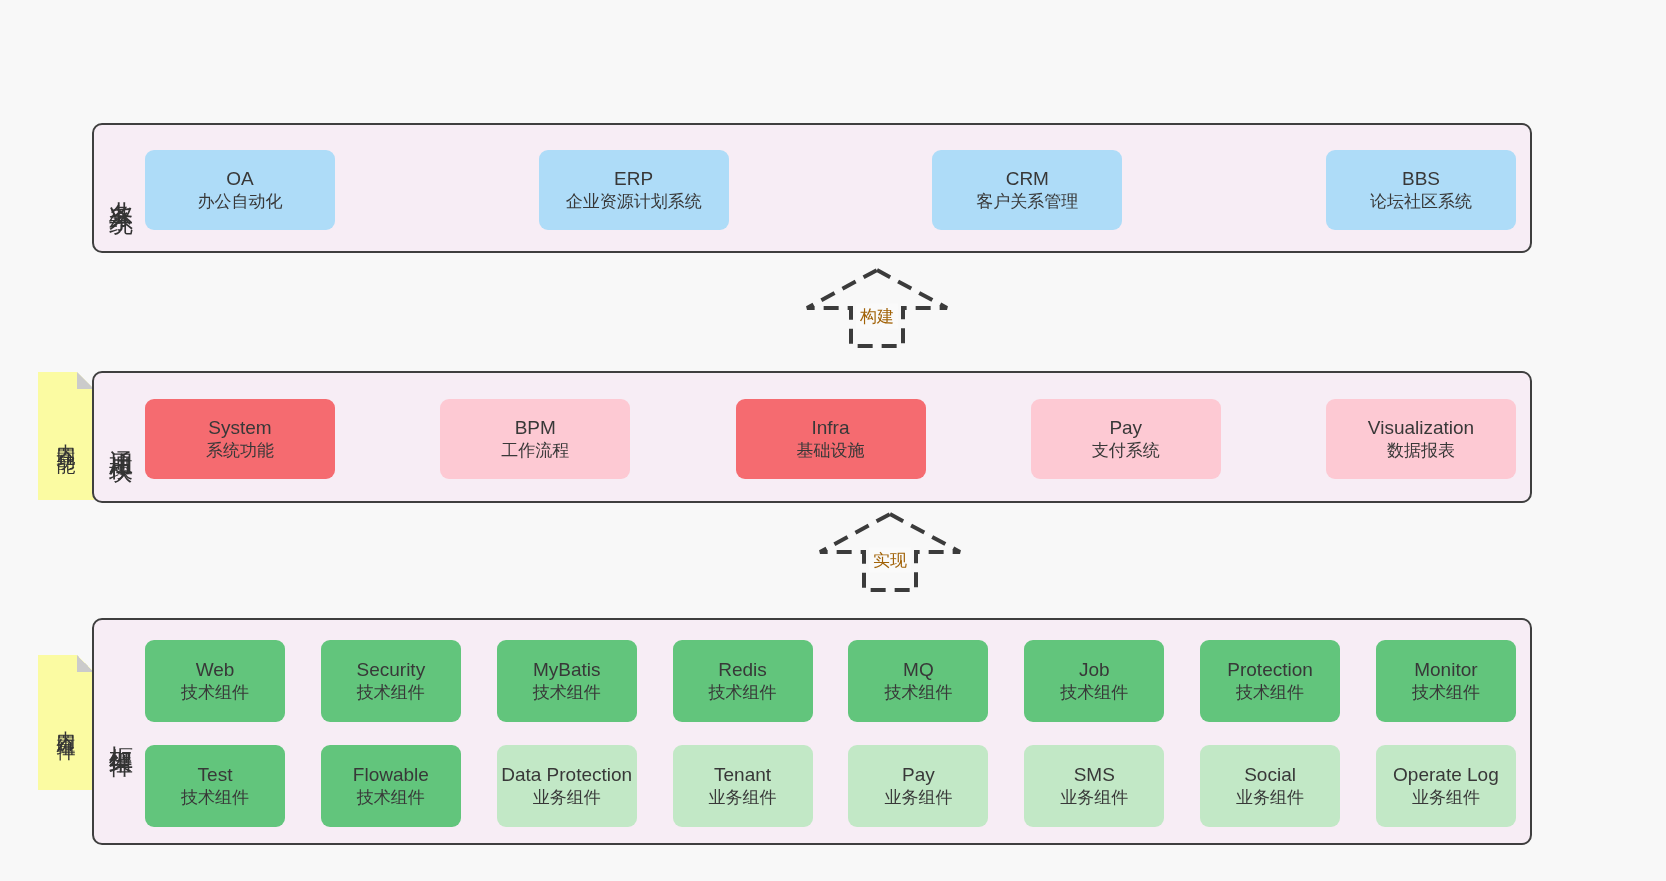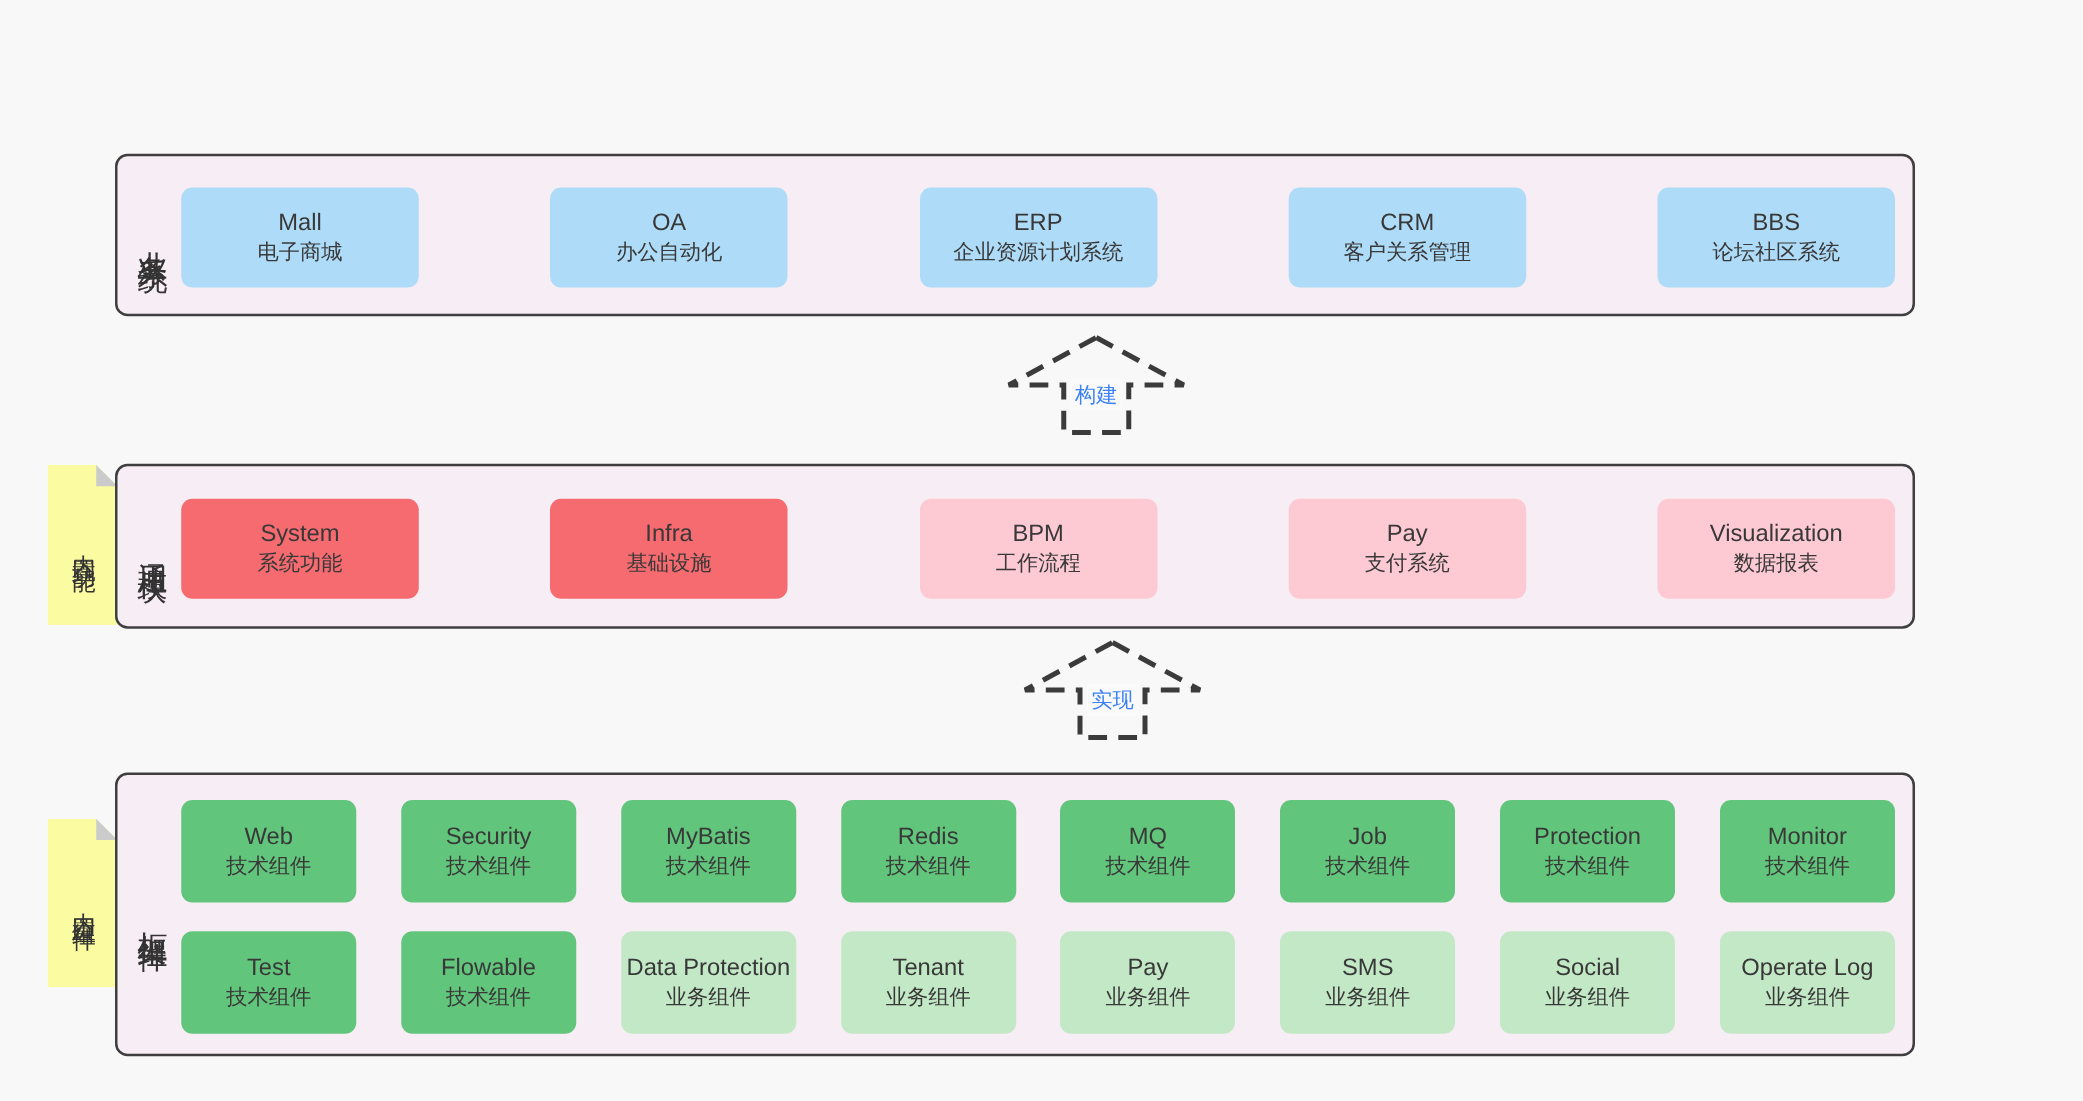--- a/index.html
+++ b/index.html
@@ -32,43 +32,39 @@
   .note-fold{position:absolute;top:0;right:0;width:17px;height:17px;
              background:linear-gradient(to bottom left,rgba(0,0,0,0) 50%,#cbcbcb 50%);}
   .note-label{position:absolute;left:50%;top:50%;transform:translate(-50%,-50%);
               writing-mode:vertical-rl;text-orientation:upright;font-size:19px;
               letter-spacing:4px;color:#333;white-space:nowrap;}
 
   
   .arrow{position:absolute;width:150px;height:84px;z-index:0;}
   .arrow svg{display:block;}
   .arrow-label{position:absolute;left:50%;top:50px;transform:translate(-50%,-50%);
-               background:#fafafa;padding:1px 4px;font-size:17px;color:#3b82f6;white-space:nowrap;}
+               background:#fafafa;padding:1px 4px;font-size:17px;color:#a16207;white-space:nowrap;}
 </style>
 </head>
 <body>
 
 <div class="canvas">
 
   <div class="note" style="top:372px;height:128px;">
     <div class="note-fold"></div>
     <div class="note-label">内置功能</div>
   </div>
   <div class="note" style="top:655px;height:135px;">
     <div class="note-fold"></div>
     <div class="note-label">内置组件</div>
   </div>
 
   <section class="panel" style="top:123px;height:130px;">
     <div class="panel-label">业务系统</div>
     <div class="box-row wide" style="top:25px;">
-      <div class="box blue">
-        <div class="en">Mall</div>
-        <div class="cn">电子商城</div>
-      </div>
       <div class="box blue">
         <div class="en">OA</div>
         <div class="cn">办公自动化</div>
       </div>
       <div class="box blue">
         <div class="en">ERP</div>
         <div class="cn">企业资源计划系统</div>
       </div>
       <div class="box blue">
         <div class="en">CRM</div>
@@ -88,27 +84,27 @@
     <span class="arrow-label">构建</span>
   </div>
 
   <section class="panel" style="top:371px;height:132px;padding-left:20px;">
     <div class="panel-label">通用模块</div>
     <div class="box-row wide" style="top:26px;">
       <div class="box red">
         <div class="en">System</div>
         <div class="cn">系统功能</div>
       </div>
+      <div class="box pink">
+        <div class="en">BPM</div>
+        <div class="cn">工作流程</div>
+      </div>
       <div class="box red">
         <div class="en">Infra</div>
         <div class="cn">基础设施</div>
-      </div>
-      <div class="box pink">
-        <div class="en">BPM</div>
-        <div class="cn">工作流程</div>
       </div>
       <div class="box pink">
         <div class="en">Pay</div>
         <div class="cn">支付系统</div>
       </div>
       <div class="box pink">
         <div class="en">Visualization</div>
         <div class="cn">数据报表</div>
       </div>
     </div>

